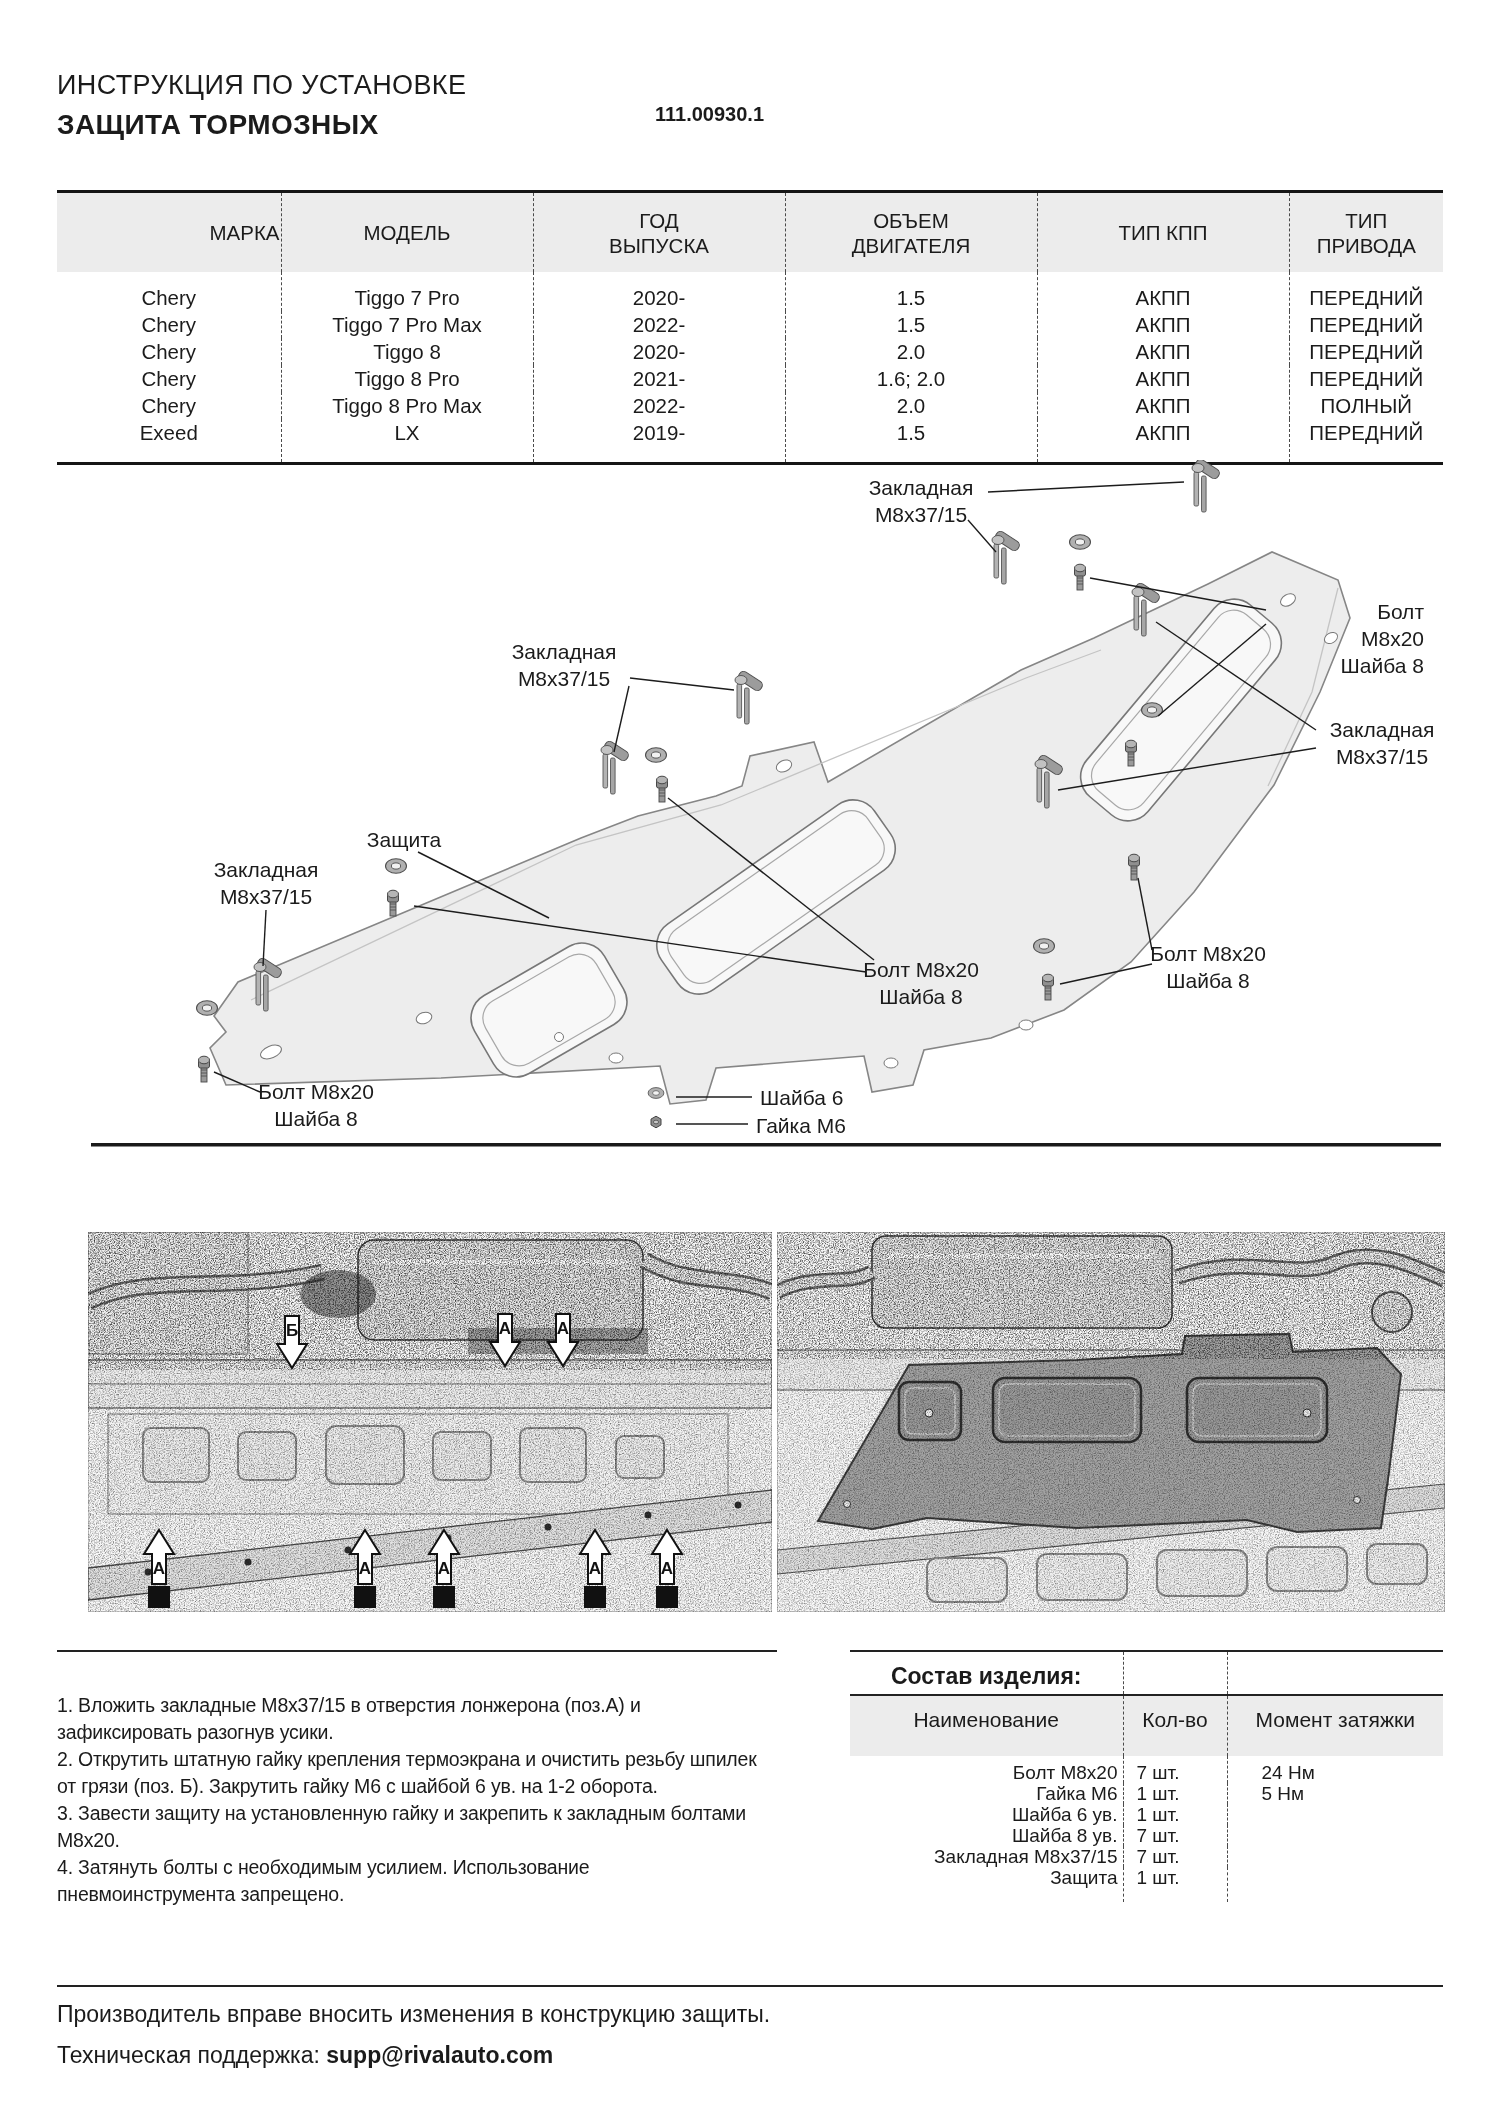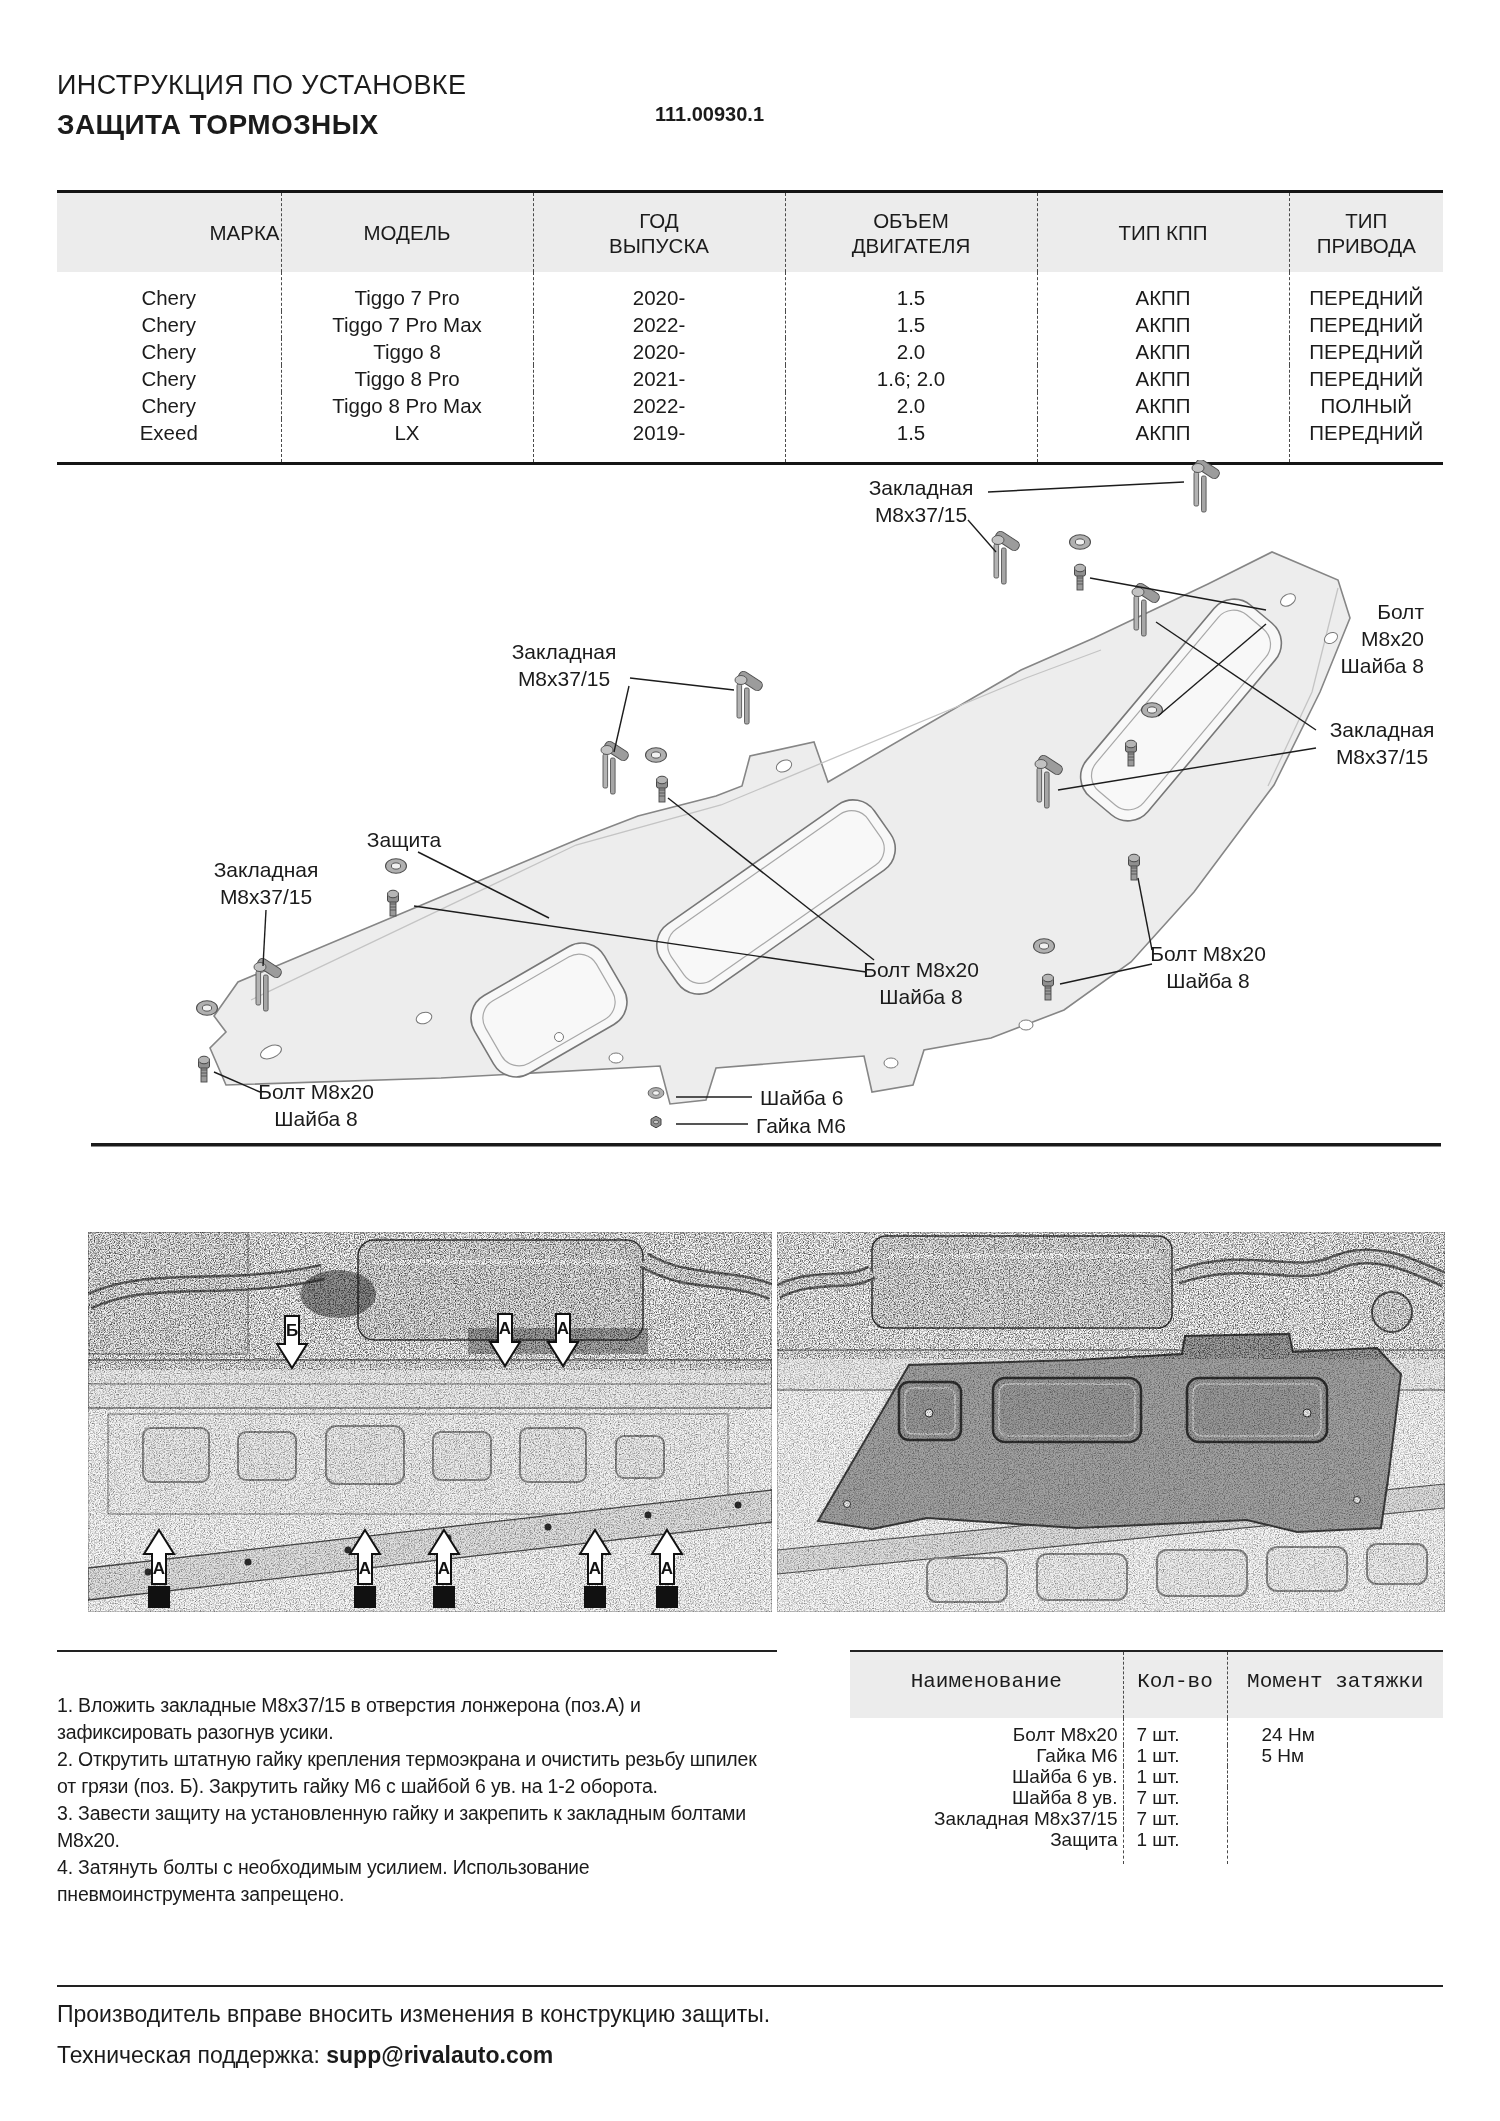--- a/index.html
+++ b/index.html
@@ -40,21 +40,21 @@
   .install h3{margin:14px 0 0 0;font-size:23px;font-weight:bold;}
   #steps{margin-top:40px;}
   #steps p{margin:0;font-size:19.5px;line-height:27px;letter-spacing:-.2px;white-space:pre-line;}
   
   .parts{position:absolute;left:850px;top:1650px;width:593px;border-collapse:collapse;table-layout:fixed;
          border-top:2px solid #222;}
   .parts td,.parts th{padding:0;}
   .parts .c2,.parts .c3{border-left:1.5px dashed #4a4a4a;}
   .parts .title-row td{height:36px;border-bottom:2px solid #222;}
   .parts .title-row .t{font-size:23px;font-weight:bold;text-align:center;vertical-align:middle;}
-  .parts .head-row td{height:46px;background:#ececec;font-size:21px;text-align:center;vertical-align:middle;font-family:Liberation Mono, monospace;}
+  .parts .head-row td{height:46px;background:#ececec;font-size:21px;text-align:center;vertical-align:middle;}
   .parts tbody td{font-size:19px;line-height:21px;height:21px;}
   .parts tbody .p-name{text-align:right;padding-right:5px;}
   .parts tbody .p-qty{text-align:left;padding-left:13px;}
   .parts tbody .p-torque{text-align:left;padding-left:34px;}
   .parts tbody tr:first-child td{padding-top:6px;}
   .parts tbody tr:last-child td{padding-bottom:14px;}
   
   .footer{position:absolute;left:57px;top:1985px;width:1386px;border-top:2px solid #222;}
   .footer p{margin:14px 0 0 0;font-size:23px;}
   .footer .email{font-weight:bold;}
@@ -407,20 +407,25 @@
       </div>
   </div>
 
   <table class="parts">
     <colgroup>
         <col style="width:273px">
         <col style="width:104px">
         <col style="width:216px">
       </colgroup>
     <tbody>
+      <tr class="title-row">
+        <td class="t">Состав изделия:</td>
+        <td class="c2"></td>
+        <td class="c3"></td>
+      </tr>
       <tr class="head-row">
         <td>Наименование</td>
         <td class="c2">Кол-во</td>
         <td class="c3">Момент затяжки</td>
       </tr>
     </tbody>
     <tbody>
         <tr>
           <td class="p-name">Болт М8х20</td>
           <td class="p-qty c2">7 шт.</td>

